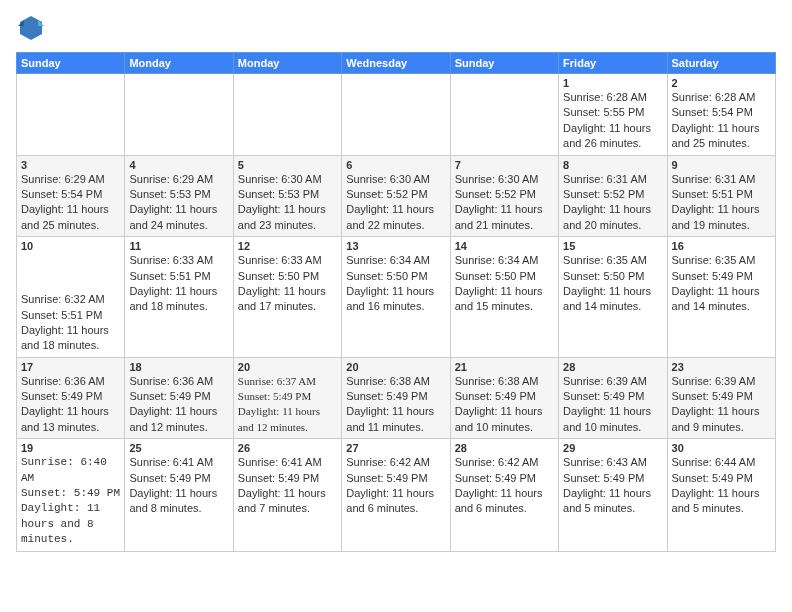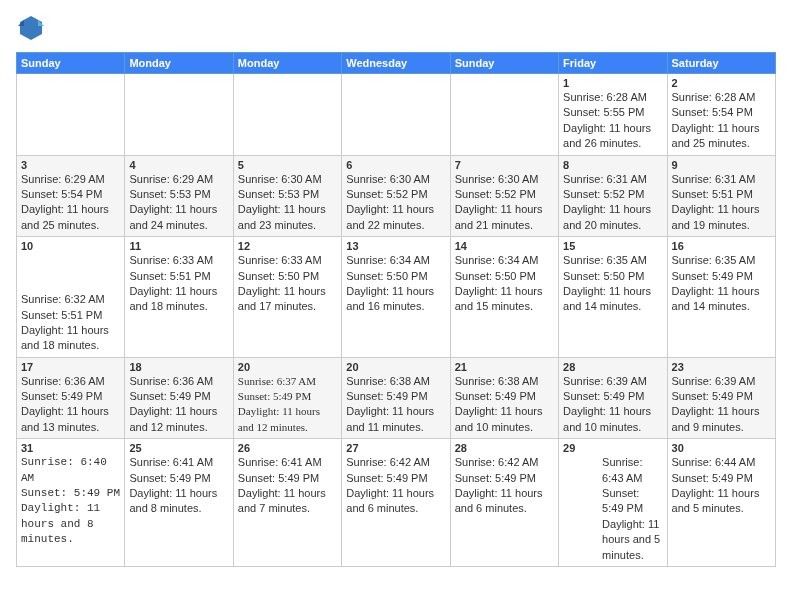--- a/index.html
+++ b/index.html
@@ -280,21 +280,21 @@
           </td>
           <td>
             <span class="day-num">23</span>
             <div class="day-info" style="white-space: pre-line;">Sunrise: 6:39 AM
 Sunset: 5:49 PM
 Daylight: 11 hours and 9 minutes.</div>
           </td>
         </tr>
         <tr>
           <td>
-            <span class="day-num">31</span>
+            <span class="day-num">19</span>
             <div class="day-info" style="white-space: pre-line; font-family: Liberation Mono, monospace;">Sunrise: 6:40 AM
 Sunset: 5:49 PM
 Daylight: 11 hours and 8 minutes.</div>
           </td>
           <td>
             <span class="day-num">25</span>
             <div class="day-info" style="white-space: pre-line;">Sunrise: 6:41 AM
 Sunset: 5:49 PM
 Daylight: 11 hours and 8 minutes.</div>
           </td>
@@ -311,21 +311,21 @@
 Daylight: 11 hours and 6 minutes.</div>
           </td>
           <td>
             <span class="day-num">28</span>
             <div class="day-info" style="white-space: pre-line;">Sunrise: 6:42 AM
 Sunset: 5:49 PM
 Daylight: 11 hours and 6 minutes.</div>
           </td>
           <td>
             <span class="day-num">29</span>
-            <div class="day-info" style="white-space: pre-line; margin-left: 39px;">Sunrise: 6:43 AM
+            <div class="day-info" style="white-space: pre-line;">Sunrise: 6:43 AM
 Sunset: 5:49 PM
 Daylight: 11 hours and 5 minutes.</div>
           </td>
           <td>
             <span class="day-num">30</span>
             <div class="day-info" style="white-space: pre-line;">Sunrise: 6:44 AM
 Sunset: 5:49 PM
 Daylight: 11 hours and 5 minutes.</div>
           </td>
         </tr>

